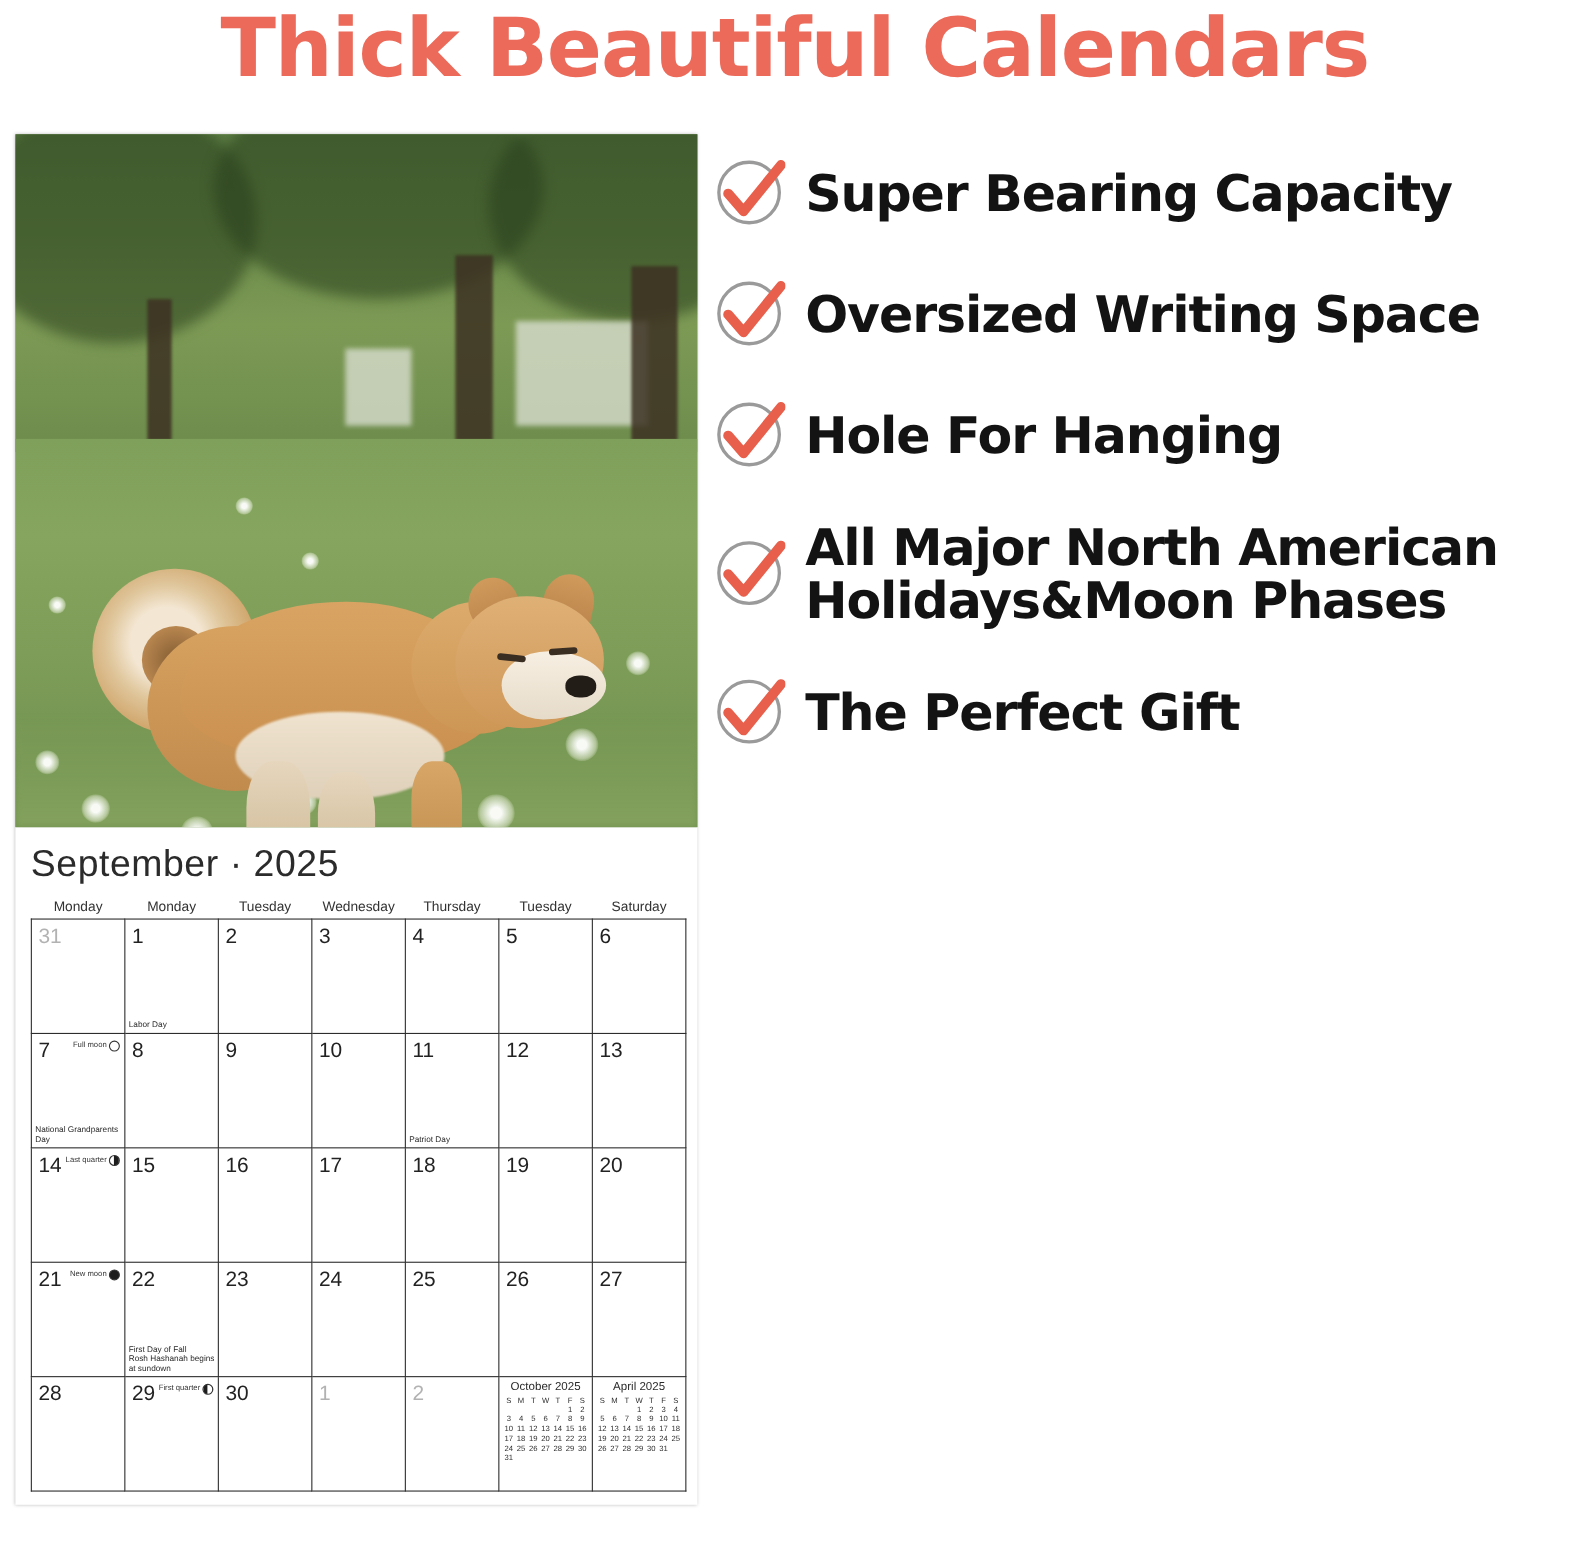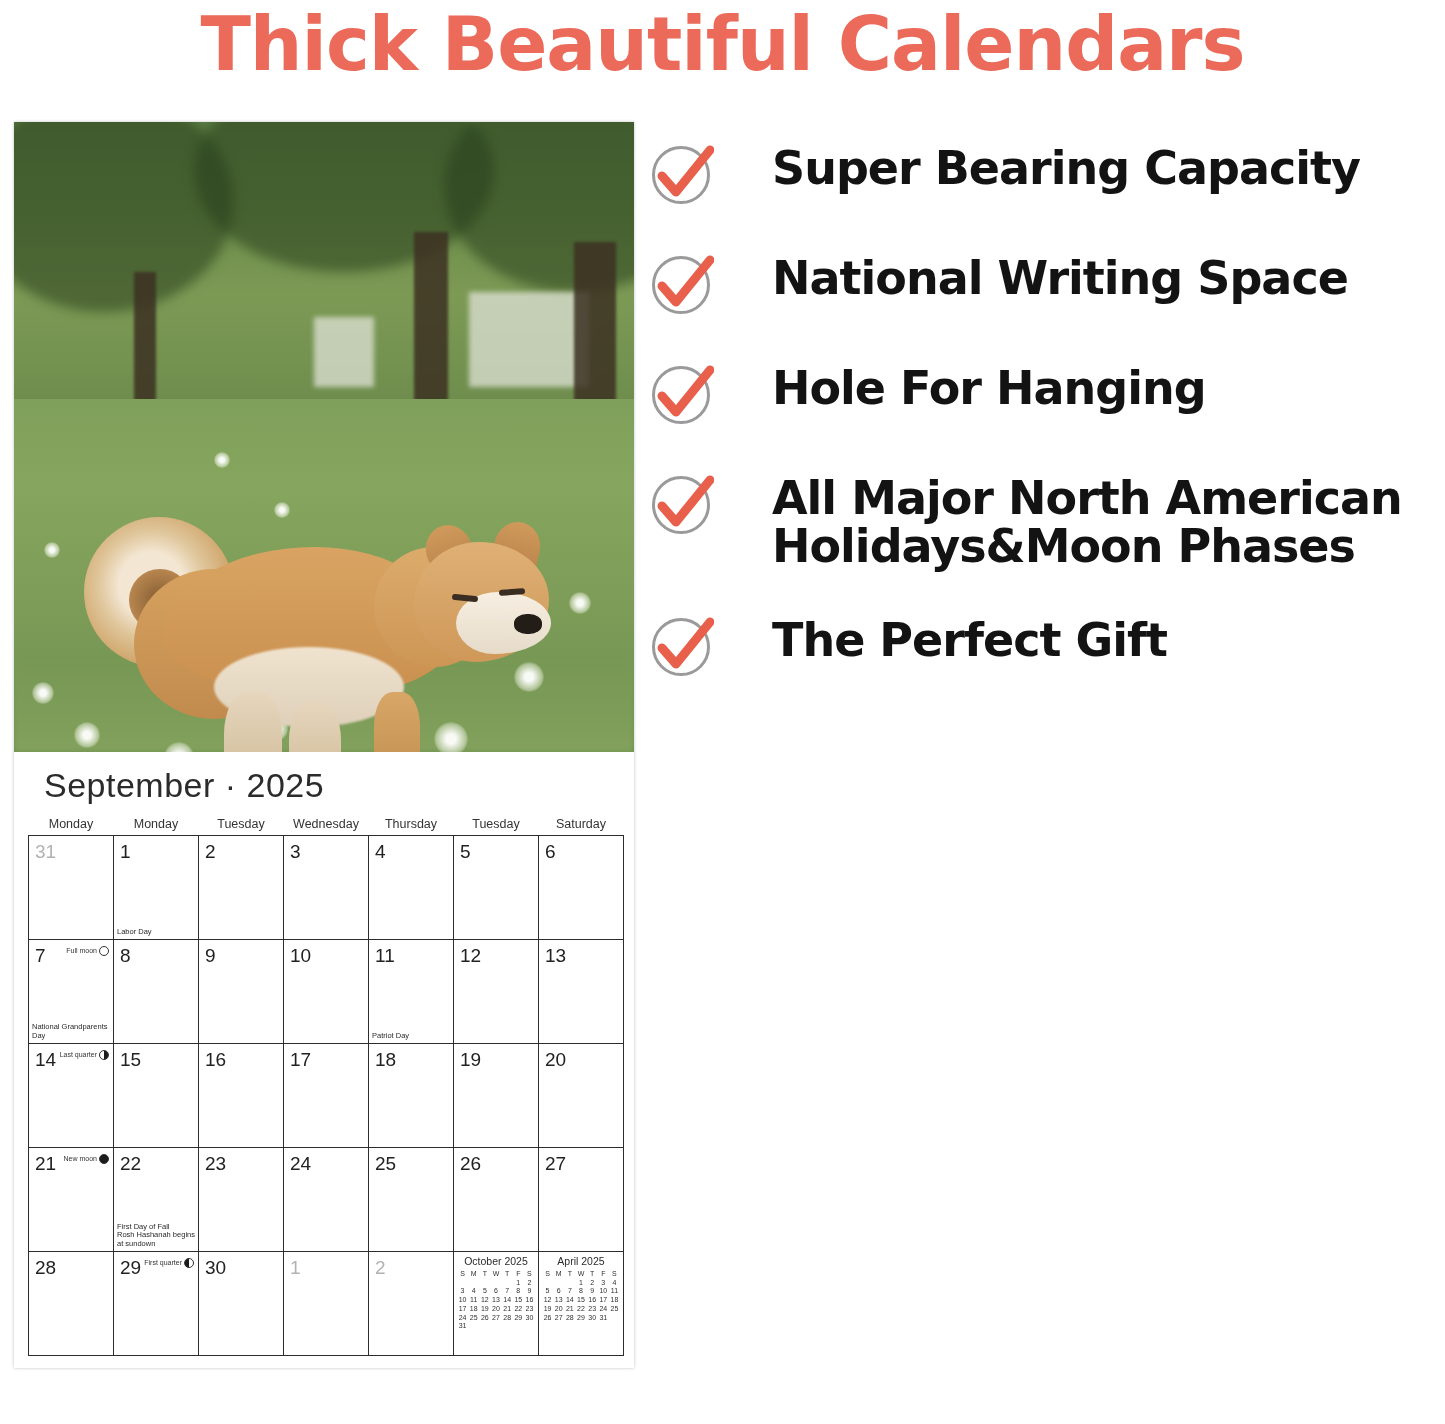--- a/index.html
+++ b/index.html
@@ -154,21 +154,21 @@
   .leg-c { left:300px; top:175px; width:46px; height:85px; background: linear-gradient(#d8a667,#c2904f); }
 
   
   .month-block { padding: 14px 10px 12px 14px; }
   .month-title {
     font-family: "Liberation Sans", sans-serif;
     font-size: 34px;
     font-weight: 400;
     color: #2b2b2b;
     letter-spacing: .5px;
-    margin: 0 0 10px 16px;
+    margin: 0 0 10px 0;
   }
   table.cal {
     width: 100%;
     border-collapse: collapse;
     table-layout: fixed;
   }
   table.cal th {
     font-size: 12.5px;
     font-weight: 400;
     color: #333;
@@ -235,23 +235,22 @@
              font-size: 7px; padding: 0.4px 0; color:#2f2f2f; }
 
   
   .features {
     flex: 1;
     padding-left: 16px;
     padding-top: 58px;
   }
   .feature {
     display: flex;
-    align-items: flex-start;
+    align-items: center;
     margin-bottom: 44px;
-    gap: 40px;
   }
   .feature:last-child { margin-bottom: 0; margin-top: 19px; }
   .check {
     flex: 0 0 auto;
     width: 64px;
     height: 64px;
     position: relative;
     margin-right: 18px;
     margin-top: 2px;
   }
@@ -552,21 +551,21 @@
       <span class="feature-text">Super Bearing Capacity</span>
     </div>
 
     <div class="feature">
       <span class="check">
         <span class="ring"></span>
         <svg width="64" height="64" viewBox="0 0 64 64">
             <path d="M12 32 L26 48 L60 6" fill="none" stroke="#e8604c" stroke-width="9" stroke-linecap="round" stroke-linejoin="round"></path>
           </svg>
       </span>
-      <span class="feature-text">National Writing Space</span>
+      <span class="feature-text">Oversized Writing Space</span>
     </div>
 
 
     <div class="feature">
       <span class="check">
         <span class="ring"></span>
         <svg width="64" height="64" viewBox="0 0 64 64">
             <path d="M12 32 L26 48 L60 6" fill="none" stroke="#e8604c" stroke-width="9" stroke-linecap="round" stroke-linejoin="round"></path>
           </svg>
       </span>

